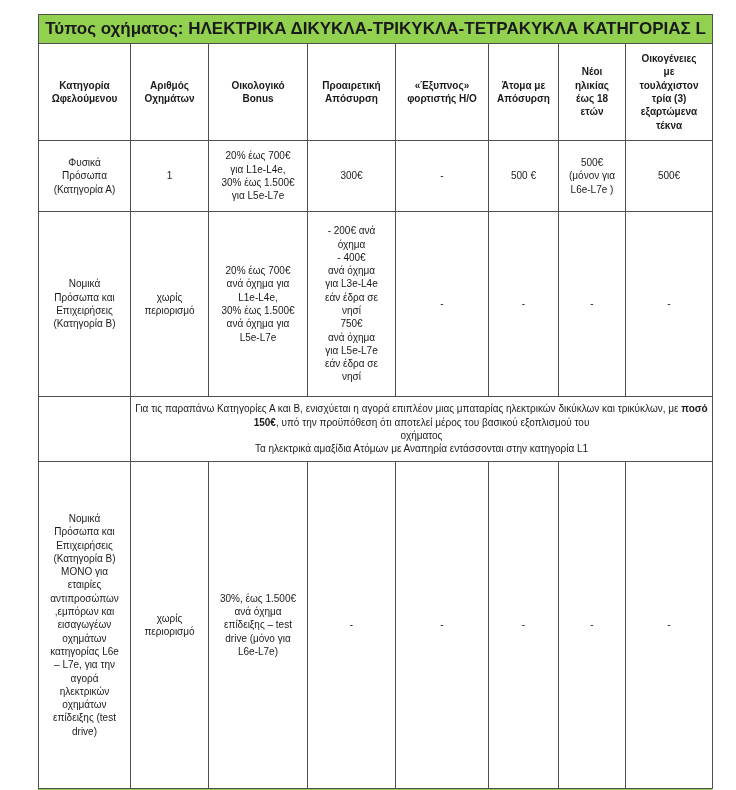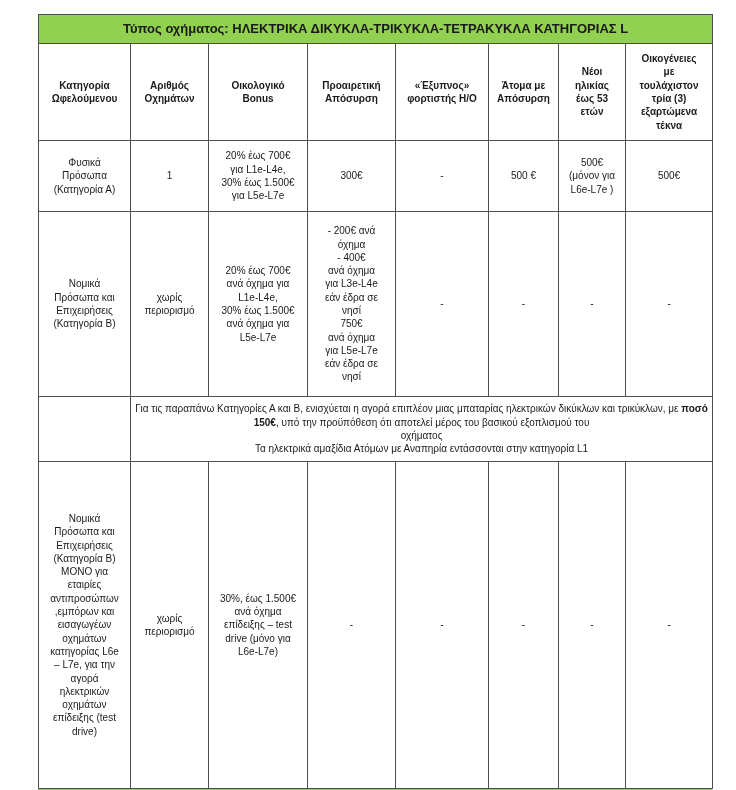--- a/index.html
+++ b/index.html
@@ -31,21 +31,21 @@
     padding: 2px 3px;
     white-space: pre-line;
     font-weight: normal;
     background: #ffffff;
     overflow: hidden;
   }
   tr.title-row td {
     height: 24px;
     background: #92d050;
     font-weight: bold;
-    font-size: 13px;
+    font-size: 17px;
     white-space: normal;
   }
   tr.head-row th {
     height: 92px;
     font-weight: bold;
   }
   tr.row-a td { height: 66px; }
   tr.row-b td { height: 180px; }
   tr.note-row td { height: 60px; margin-left: 47px; }
   tr.row-c td { height: 322px; }
@@ -85,21 +85,21 @@
       <th>Οικολογικό
 Bonus</th>
       <th>Προαιρετική
 Απόσυρση</th>
       <th>«Έξυπνος»
 φορτιστής Η/Ο</th>
       <th>Άτομα με
 Απόσυρση</th>
       <th>Νέοι
 ηλικίας
-έως 53
+έως 18
 ετών</th>
       <th>Οικογένειες
 με
 τουλάχιστον
 τρία (3)
 εξαρτώμενα
 τέκνα</th>
     </tr>
     <tr class="row-a">
       <td>Φυσικά

